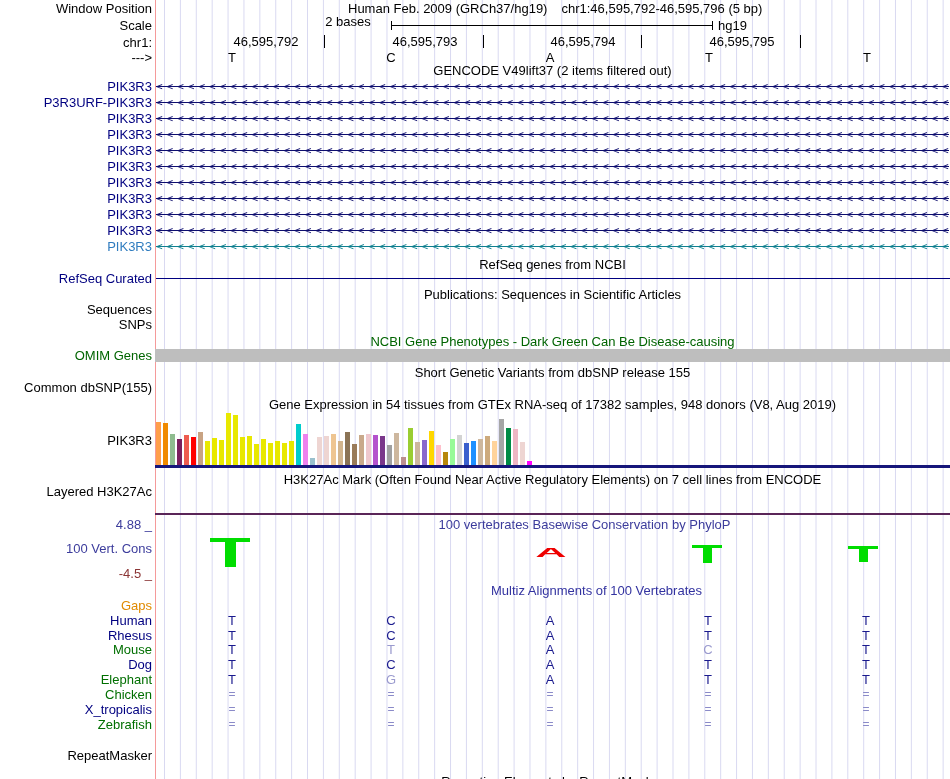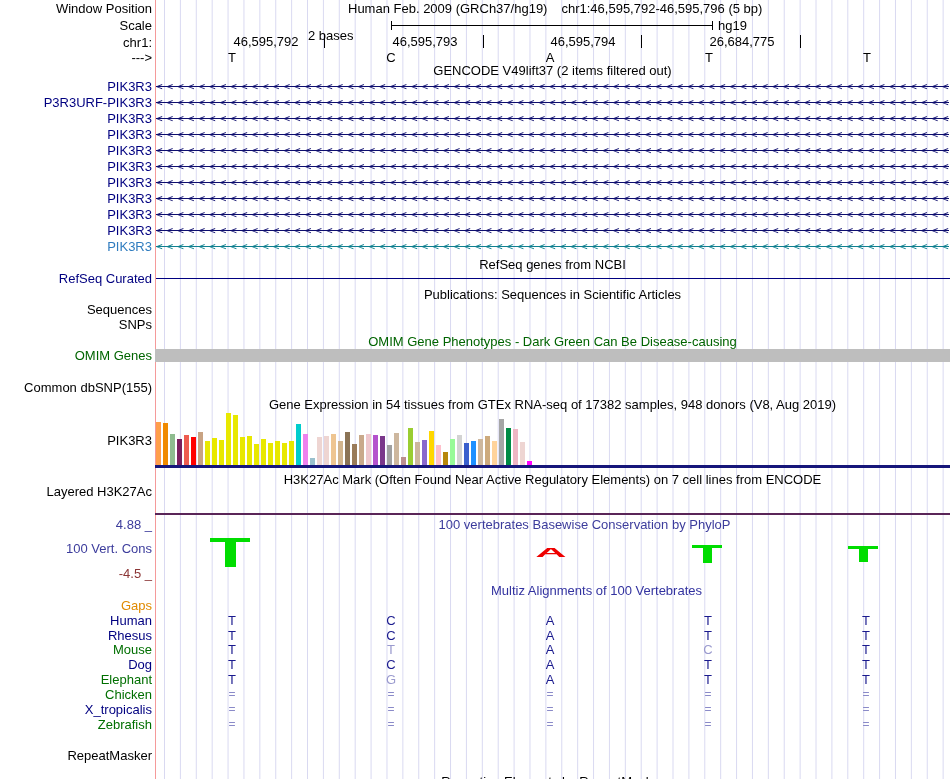--- a/index.html
+++ b/index.html
@@ -37,43 +37,44 @@
 <div class="canvas" id="stage">
   <div class="grid"></div>
   <div class="guide"></div>
 
   <div class="lbl" style="top:1px">Window Position</div>
   <div class="abs" style="top:1px;left:348px;height:16px;line-height:16px;white-space:nowrap">
     <span>Human Feb. 2009 (GRCh37/hg19)</span><span style="margin-left:14px">chr1:46,595,792-46,595,796 (5 bp)</span>
   </div>
 
   <div class="lbl" style="top:18px">Scale</div>
-  <div class="abs" style="top:28px;left:308px;width:80px;height:16px;line-height:16px;text-align:left">2 bases</div>
+  <div class="abs" style="top:14px;left:308px;width:80px;height:16px;line-height:16px;text-align:center">2 bases</div>
   <div class="scalebar">
       <div class="mid"></div>
     </div>
   <div class="abs" style="top:18px;left:718px;height:16px;line-height:16px">hg19</div>
 
   <div class="lbl" style="top:35px">chr1:</div>
   <div class="lbl" style="top:50px">---&gt;</div>
 
   <div class="ttl" style="top:63px">GENCODE V49lift37 (2 items filtered out)</div>
 
   <div class="ttl" style="top:257px">RefSeq genes from NCBI</div>
   <div class="refline"></div>
   <div class="lbl" style="top: 271px; color: rgb(0, 0, 128);">RefSeq Curated</div>
 
   <div class="ttl" style="top:287px">Publications: Sequences in Scientific Articles</div>
   <div class="lbl" style="top:302px">Sequences</div>
   <div class="lbl" style="top:317px">SNPs</div>
 
-  <div class="ttl" style="top: 334px; color: rgb(0, 100, 0);">OMIM Gene Phenotypes - Dark Green Can Be Disease-causing</div>
+  <div class="ttl" style="top: 334px; color: rgb(0, 100, 0);">NCBI Gene Phenotypes - Dark Green Can Be Disease-causing</div>
   <div class="omimbar"></div>
   <div class="lbl" style="top: 348px; color: rgb(0, 100, 0);">OMIM Genes</div>
 
+  <div class="ttl" style="top:365px">Short Genetic Variants from dbSNP release 155</div>
   <div class="lbl" style="top:380px">Common dbSNP(155)</div>
 
   <div class="ttl" style="top:397px">Gene Expression in 54 tissues from GTEx RNA-seq of 17382 samples, 948 donors (V8, Aug 2019)</div>
   <div class="lbl" style="top:433px">PIK3R3</div>
   <div class="baseline"></div>
 
   <div class="ttl" style="top:472px">H3K27Ac Mark (Often Found Near Active Regulatory Elements) on 7 cell lines from ENCODE</div>
   <div class="lbl" style="top:484px">Layered H3K27Ac</div>
   <div class="h3kline"></div>
 
@@ -82,21 +83,21 @@
   <div class="lbl" style="top: 541px; color: rgb(60, 60, 156);">100 Vert. Cons</div>
   <div class="lbl" style="top: 566px; color: rgb(139, 53, 53);">-4.5 _</div>
 
   <div class="ttl" style="top: 583px; color: rgb(51, 51, 160); padding-left: 44px;">Multiz Alignments of 100 Vertebrates</div>
 
   <div class="ttl" style="top:774px">Repeating Elements by RepeatMasker</div>
   <div class="lbl" style="top:748px">RepeatMasker</div>
 <div class="coord" style="left: 220px; top: 35px;">46,595,792</div>
     <div class="coord" style="left: 379px; top: 35px;">46,595,793</div>
     <div class="coord" style="left: 537px; top: 35px;">46,595,794</div>
-    <div class="coord" style="left: 696px; top: 35px;">26,684,775</div>
+    <div class="coord" style="left: 696px; top: 35px;">46,595,795</div>
     <div class="rbase" style="left: 224px; top: 50px;">T</div>
     <div class="rbase" style="left: 383px; top: 50px;">C</div>
     <div class="rbase" style="left: 542px; top: 50px;">A</div>
     <div class="rbase" style="left: 701px; top: 50px;">T</div>
     <div class="rbase" style="left: 859px; top: 50px;">T</div>
     <div class="lbl" style="top: 79px; color: rgb(0, 0, 128);">PIK3R3</div>
     <div class="gline" style="top: 86px; background: rgb(13, 13, 110);"></div>
     <div class="chev" style="top: 79px; color: rgb(13, 13, 110);">&lt;&lt;&lt;&lt;&lt;&lt;&lt;&lt;&lt;&lt;&lt;&lt;&lt;&lt;&lt;&lt;&lt;&lt;&lt;&lt;&lt;&lt;&lt;&lt;&lt;&lt;&lt;&lt;&lt;&lt;&lt;&lt;&lt;&lt;&lt;&lt;&lt;&lt;&lt;&lt;&lt;&lt;&lt;&lt;&lt;&lt;&lt;&lt;&lt;&lt;&lt;&lt;&lt;&lt;&lt;&lt;&lt;&lt;&lt;&lt;&lt;&lt;&lt;&lt;&lt;&lt;&lt;&lt;&lt;&lt;&lt;&lt;&lt;&lt;&lt;&lt;&lt;&lt;&lt;&lt;</div>
     <div class="lbl" style="top: 95px; color: rgb(0, 0, 128);">P3R3URF-PIK3R3</div>
     <div class="gline" style="top: 102px; background: rgb(13, 13, 110);"></div>

